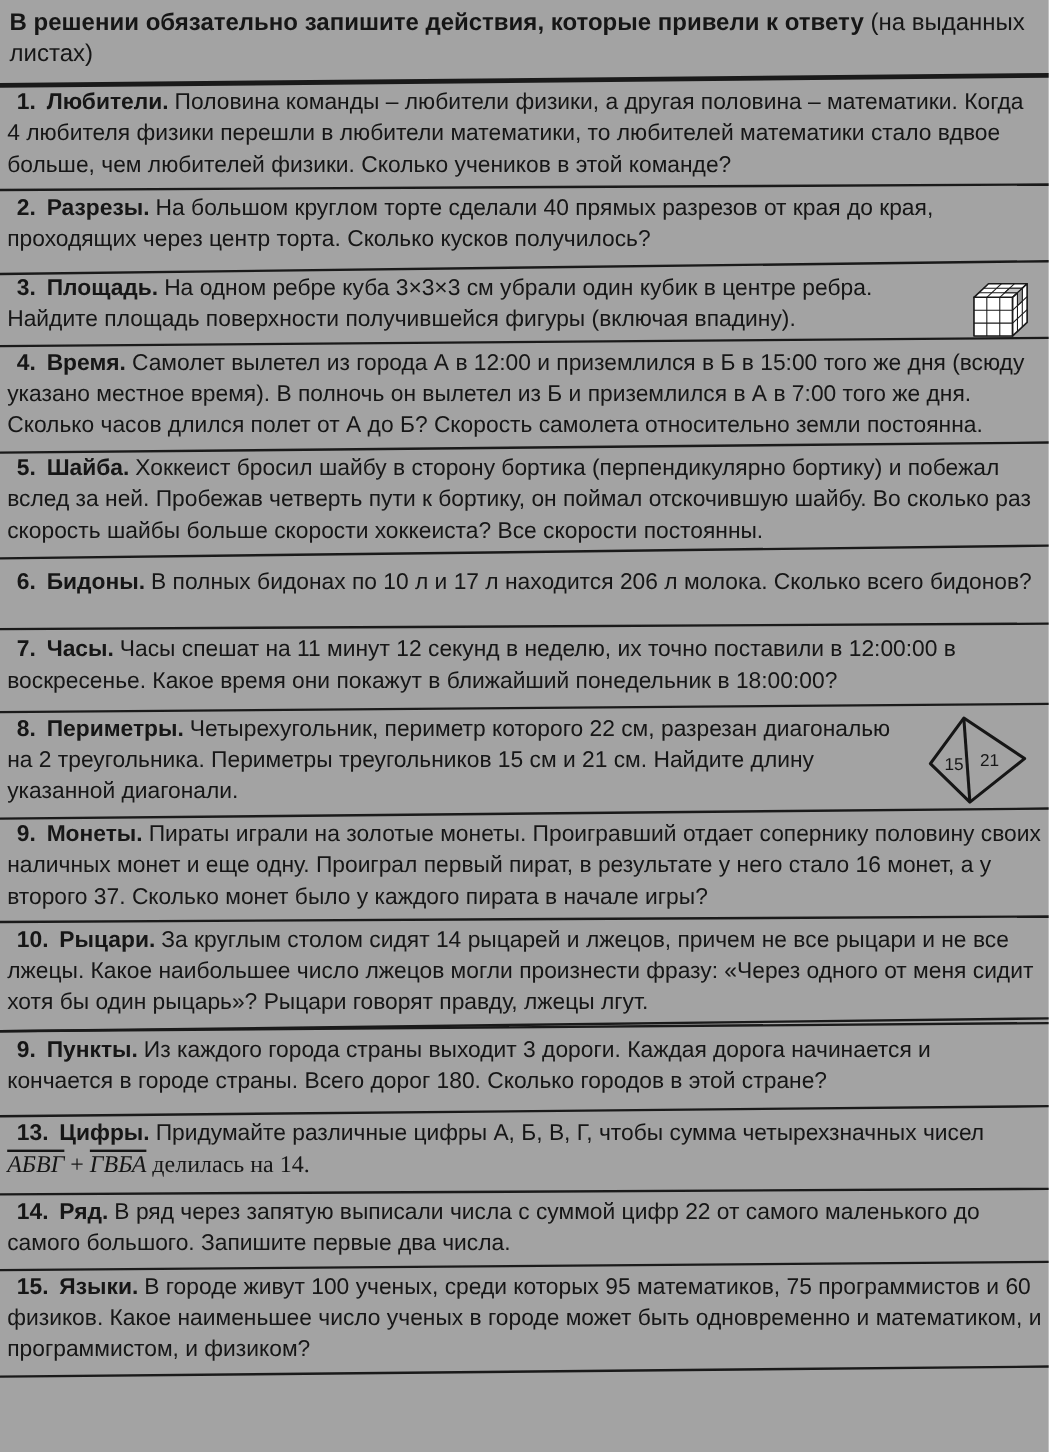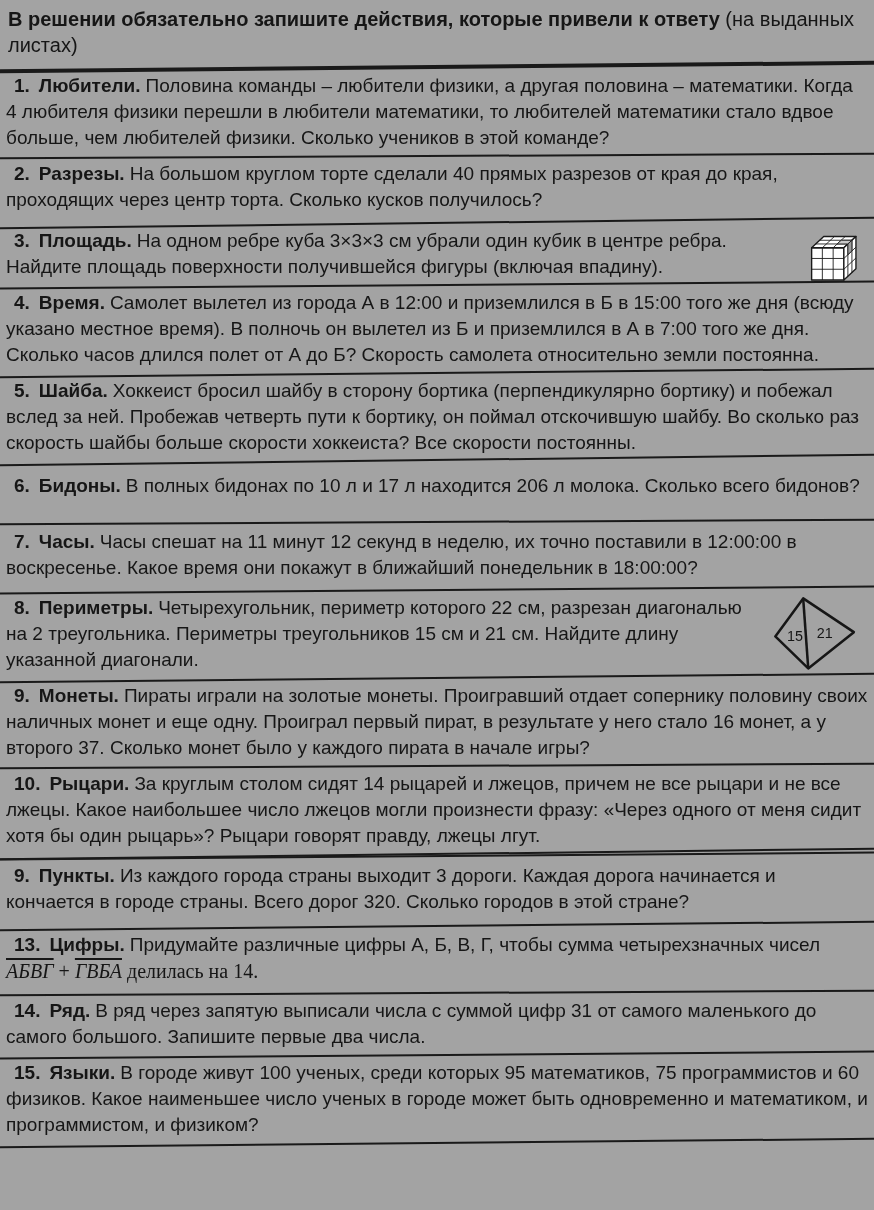--- a/index.html
+++ b/index.html
@@ -160,32 +160,32 @@
   <div class="rule r2"></div>
 
   <section class="problem">
     <p><b class="num">10.</b><b class="ttl">Рыцари.</b><span>За круглым столом сидят 14 рыцарей и лжецов, причем не все рыцари и не все лжецы. Какое наибольшее число лжецов могли произнести фразу: «Через одного от меня сидит хотя бы один рыцарь»? Рыцари говорят правду, лжецы лгут.</span></p>
   </section>
   <div class="rule r3"></div>
 
   <div class="rule r4"></div>
 
   <section class="problem p12x">
-    <p><b class="num">9.</b><b class="ttl">Пункты.</b><span>Из каждого города страны выходит 3 дороги. Каждая дорога начинается и кончается в городе страны. Всего дорог 320. Сколько городов в этой стране?</span></p>
+    <p><b class="num">9.</b><b class="ttl">Пункты.</b><span>Из каждого города страны выходит 3 дороги. Каждая дорога начинается и кончается в городе страны. Всего дорог 180. Сколько городов в этой стране?</span></p>
   </section>
   <div class="rule r1"></div>
 
   <section class="problem p13x">
     <p><b class="num">13.</b><b class="ttl">Цифры.</b><span>Придумайте различные цифры А, Б, В, Г, чтобы сумма четырехзначных чисел</span></p>
     <div class="formula"><span class="ovl">АБВГ</span><span> + </span><span class="ovl">ГВБА</span><span> делилась на 14.</span></div>
   </section>
   <div class="rule r2"></div>
 
   <section class="problem">
-    <p><b class="num">14.</b><b class="ttl">Ряд.</b><span>В ряд через запятую выписали числа с суммой цифр 31 от самого маленького до самого большого. Запишите первые два числа.</span></p>
+    <p><b class="num">14.</b><b class="ttl">Ряд.</b><span>В ряд через запятую выписали числа с суммой цифр 22 от самого маленького до самого большого. Запишите первые два числа.</span></p>
   </section>
   <div class="rule r4"></div>
 
   <section class="problem">
     <p><b class="num">15.</b><b class="ttl">Языки.</b><span>В городе живут 100 ученых, среди которых 95 математиков, 75 программистов и 60 физиков. Какое наименьшее число ученых в городе может быть одновременно и математиком, и программистом, и физиком?</span></p>
   </section>
   <div class="rule r1"></div>
 
 </div>
 

